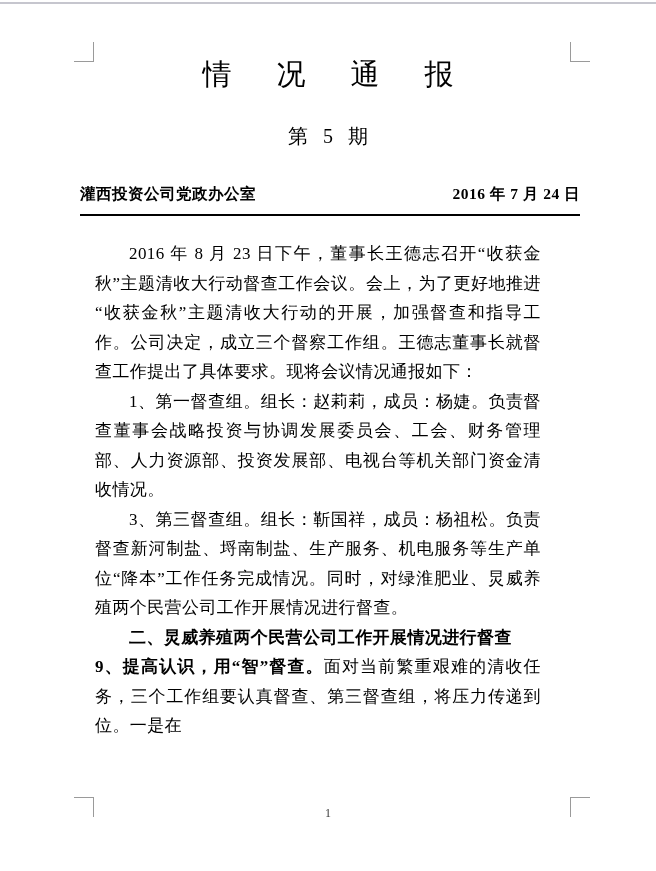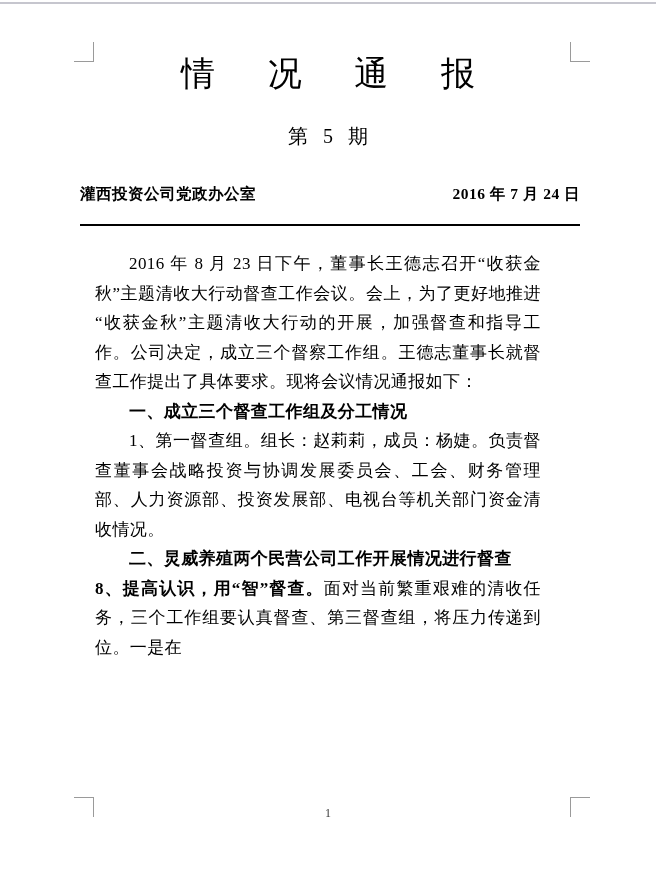--- a/index.html
+++ b/index.html
@@ -20,36 +20,36 @@
   
   .crop { position:absolute; width:19px; height:19px; border:0 solid #9a9a9a; }
   .crop.tl { left:74px;  top:42px;  border-right-width:1px; border-bottom-width:1px; }
   .crop.tr { left:570px; top:42px;  border-left-width:1px;  border-bottom-width:1px; }
   .crop.bl { left:74px;  top:797px; border-right-width:1px; border-top-width:1px; }
   .crop.br { left:570px; top:797px; border-left-width:1px;  border-top-width:1px; }
 
   .doc-title {
     margin:54px 0 0 0;
     text-align:center;
-    font-size:34px; font-weight:400;
+    font-size:29px; font-weight:400;
     letter-spacing:0.55em; text-indent:0.55em;
     word-spacing:0.2em;
     line-height:40px;
   }
   .issue-line {
     margin-top:31px;
     text-align:center;
     font-size:20px; letter-spacing:5px; text-indent:5px;
     line-height:22px;
   }
   .header-row {
     margin:37px 76px 0 80px;
     display:flex; justify-content:space-between; align-items:baseline;
     font-weight:700; font-size:15.5px;
-    padding-bottom:19px;
+    padding-bottom:9px;
     border-bottom:2px solid #000;
     letter-spacing:0.5px;
   }
   .doc-body {
     margin:23px 115px 0 95px;
     font-size:17px;
     line-height:29.5px;
     text-align:justify;
     letter-spacing:0.4px;
   }
@@ -78,21 +78,21 @@
 
   <div class="issue-line">第 5 期</div>
 
   <div class="header-row">
     <span>灌西投资公司党政办公室</span>
     <span>2016 年 7 月 24 日</span>
   </div>
 
   <div class="doc-body">
     <p class="ind">2016 年 8 月 23 日下午，董事长王德志召开“收获金秋”主题清收大行动督查工作会议。会上，为了更好地推进“收获金秋”主题清收大行动的开展，加强督查和指导工作。公司决定，成立三个督察工作组。王德志董事长就督查工作提出了具体要求。现将会议情况通报如下：</p>
-    <p class="ind bold">一、成立三个督查工作组及分工情况</p>
     <p class="ind">1、第一督查组。组长：赵莉莉，成员：杨婕。负责督查董事会战略投资与协调发展委员会、工会、财务管理部、人力资源部、投资发展部、电视台等机关部门资金清收情况。</p>
+    <p class="ind">3、第三督查组。组长：靳国祥，成员：杨祖松。负责督查新河制盐、埒南制盐、生产服务、机电服务等生产单位“降本”工作任务完成情况。同时，对绿淮肥业、炅威养殖两个民营公司工作开展情况进行督查。</p>
     <p class="ind bold">二、炅威养殖两个民营公司工作开展情况进行督查</p>
-    <p><span class="bold">8、提高认识，用“智”督查。</span><span>面对当前繁重艰难的清收任务，三个工作组要认真督查、第三督查组，将压力传递到位。一是在</span></p>
+    <p><span class="bold">9、提高认识，用“智”督查。</span><span>面对当前繁重艰难的清收任务，三个工作组要认真督查、第三督查组，将压力传递到位。一是在</span></p>
   </div>
 
   <div class="page-number">1</div>
 
 </div>
 
 </body></html>

